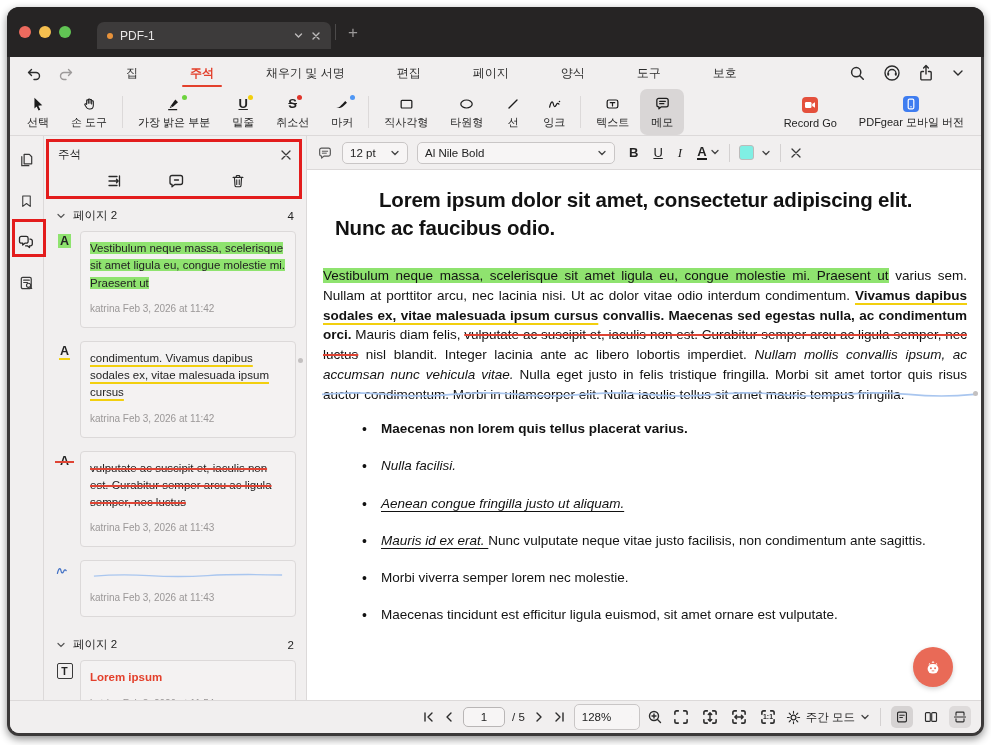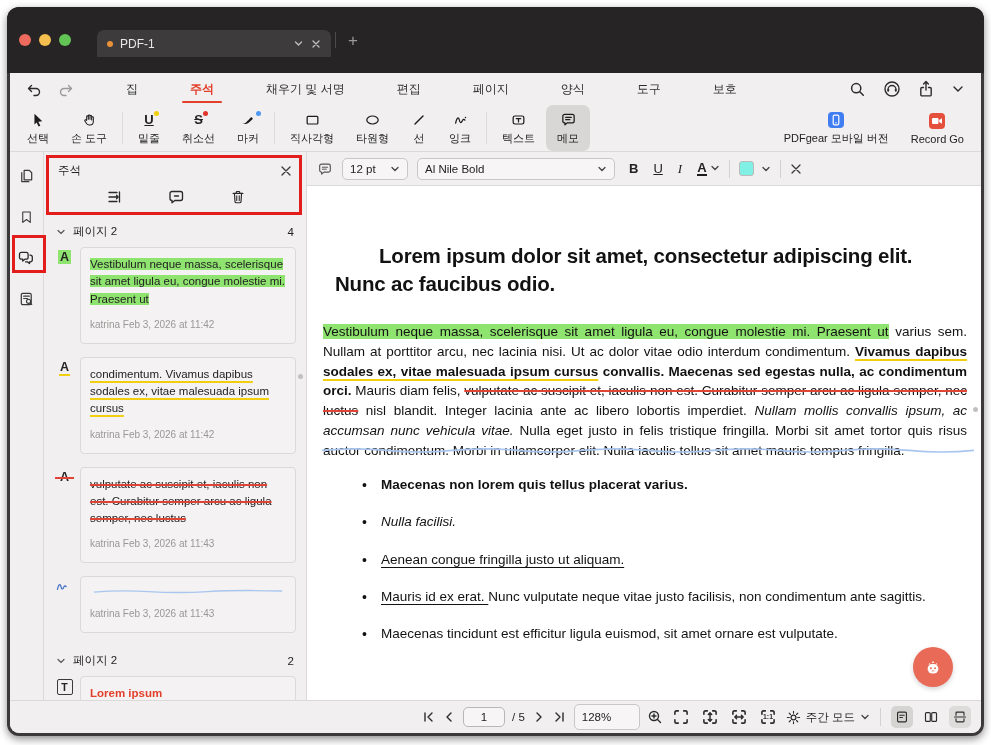--- a/index.html
+++ b/index.html
@@ -1,19 +1,19 @@
 <!DOCTYPE html>
 <html><head>
 <meta charset="utf-8">
 <style>
   html,body{margin:0;padding:0;background:#fff;}
   .screen{position:relative;width:991px;height:745px;background:#fff;font-family:"Liberation Sans",sans-serif;overflow:hidden;}
   .window{position:absolute;left:7px;top:7px;right:7px;bottom:9px;background:#3b3939;border-radius:12px;box-shadow:0 3px 8px rgba(0,0,0,.45);overflow:hidden;display:flex;flex-direction:column;padding:0 3px 3px 3px;box-sizing:border-box;}
   
-  .tabbar{height:34px;background:#262424;display:flex;align-items:flex-end;flex:none;border-radius:10px 10px 0 0;margin:0 -3px;padding:16px 12px;}
+  .tabbar{height:34px;background:#262424;display:flex;align-items:flex-end;flex:none;border-radius:10px 10px 0 0;margin:0 -3px;padding:8px 12px;}
   .traffic{display:flex;gap:8px;align-items:center;height:34px;margin-right:26px;}
   .tl{width:12px;height:12px;border-radius:50%;}
   .tab{height:27px;width:214px;background:#3d3b3b;border-radius:7px 7px 0 0;display:flex;align-items:center;padding:0 10px;color:#e9e7e7;font-size:12px;gap:7px;}
   .tab-dot{width:6px;height:6px;border-radius:50%;background:#e8923a;}
   .tab-title{flex:1;}
   .tab svg{flex:none;}
   .tab-sep{width:1px;height:16px;background:#4c4a4a;align-self:center;margin:0 4px;}
   .tab-plus{color:#9a9898;font-size:17px;align-self:center;padding:0 8px;line-height:1;}
   
   .chrome{flex:1;background:#f1efef;border-radius:0 0 9px 9px;display:flex;flex-direction:column;overflow:hidden;min-height:0;}
@@ -55,40 +55,40 @@
   .t-hl{background:#8fe36f;}
   .a-ul{border-bottom:2.5px solid #f2cf0e;padding:0 1px;}
   .t-ul{text-decoration:underline;text-decoration-color:#f2cf0e;text-decoration-thickness:2px;text-underline-offset:2.5px;}
   .a-st{position:relative;padding:0 1px;}
   .a-st::after{content:"";position:absolute;left:-4px;right:-4px;top:52%;height:2px;background:#df4434;}
   .t-st{text-decoration:line-through;text-decoration-color:#df4434;text-decoration-thickness:2px;}
   .a-tx{display:inline-block;border:1.4px solid #3a3a3a;border-radius:2px;width:14px;height:14px;line-height:14px;font-size:10.5px;}
   .t-red{color:#e3402c;font-weight:bold;}
   .sb-dot{position:absolute;right:3px;top:222px;width:5px;height:5px;border-radius:50%;background:#c3c0c0;}
   
-  .docwrap{flex:1;display:flex;flex-direction:column;min-width:0;background:#fff;position:relative;gap:40px;}
+  .docwrap{flex:1;display:flex;flex-direction:column;min-width:0;background:#fff;position:relative;}
   .formatbar{height:33px;flex:none;background:#f1efef;border-bottom:1px solid #dcd9d9;display:flex;align-items:center;padding:0 10px;gap:9px;}
   .fb-box{height:22px;background:#f7f5f5;border:1px solid #c9c6c6;border-radius:5px;display:flex;align-items:center;justify-content:space-between;padding:0 7px;font-size:11.5px;color:#232323;box-sizing:border-box;}
   .fb-style{font-size:13px;color:#232323;display:flex;align-items:center;gap:15px;margin-left:5px;}
   .fb-b{font-weight:bold;}
   .fb-u{text-decoration:underline;}
   .fb-i{font-style:italic;font-family:"Liberation Serif",serif;}
   .fb-a{font-weight:bold;border-bottom:2.5px solid #1c1c1c;line-height:1.05;}
   .fb-sep{width:1px;height:18px;background:#d4d1d1;}
   .swatch{width:13px;height:13px;border-radius:3px;border:1px solid #bdbaba;}
   .page{flex:1;position:relative;padding:10px 14px 0 16px;overflow:hidden;font-size:13.5px;line-height:1.46;color:#121212;}
   .page h1{font-size:20.5px;line-height:1.35;margin:6px 0 0 12px;font-weight:bold;text-indent:44px;letter-spacing:-.2px;max-width:645px;}
   .p1{margin-top:25px;text-align:justify;max-width:648px;}
   .p2{margin-top:17px;max-width:648px;}
   .r-b{font-weight:bold;}
   .r-i{font-style:italic;}
   .bullets{margin:15px 0 0 0;padding:0 0 0 58px;list-style:none;max-width:648px;}
   .bullets li{position:relative;margin-bottom:17.5px;}
   .bullets li::before{content:"•";position:absolute;left:-19px;top:0;font-size:14px;}
-  .r-u{text-decoration:underline;text-underline-offset:2.5px;}
+  .r-u{text-decoration:underline;text-underline-offset:2.5px;font-style:italic;}
   .squiggle{position:absolute;left:15px;top:219px;width:652px;height:9px;}
   .doc-dot{position:absolute;right:3px;top:255px;width:5px;height:5px;border-radius:50%;background:#c3c0c0;}
   .mascot{position:absolute;right:28px;bottom:13px;width:40px;height:40px;border-radius:50%;background:#e96a57;display:flex;align-items:center;justify-content:center;box-shadow:0 2px 5px rgba(0,0,0,.18);}
   
   .statusbar{height:32px;flex:none;border-top:1px solid #dcd9d9;background:#f1efef;display:flex;align-items:center;justify-content:flex-end;padding:0 10px;gap:7px;font-size:11.5px;color:#232323;}
   .pg-input{width:42px;height:20px;border:1px solid #b9b6b6;border-radius:5px;background:#f7f5f5;text-align:center;font-size:11.5px;font-family:"Liberation Sans",sans-serif;color:#232323;box-sizing:border-box;}
   .zoom-box{width:66px;height:26px;gap:20px;}
   .sb-ico{display:flex;align-items:center;justify-content:center;width:22px;height:22px;border-radius:5px;}
   .sb-ico.sel{background:#d6d3d3;}
   .sb-ico.sel2{background:#dedbdb;}
@@ -177,20 +177,31 @@
        <span class="ticon">
               <svg width="15" height="16" viewBox="0 0 18 18">
                 <path d="M5.6 9.4 V5 a1 1 0 0 1 2 0 V8 M7.6 8 V3.9 a1 1 0 0 1 2 0 V8 M9.6 8 V4.6 a1 1 0 0 1 2 0 V9 M11.6 9 V6 a1 1 0 0 1 2 0 v4.5 c0 2.8-1.6 4.5-4 4.5 h-1 c-1.2 0-2.2-.5-2.9-1.5 L3.5 10.2 c-.7-1.1.6-2 1.5-1.2 l.6.6" stroke="#1c1c1c" stroke-width="1.25" fill="none" stroke-linecap="round" stroke-linejoin="round"></path>
               </svg>
             </span>
        <span>손 도구</span>
      </div>
      <div class="tsep"></div>
      <div class="tbtn">
        <span class="ticon">
+              <svg width="16" height="17" viewBox="0 0 18 18">
+                <path d="M5 12 L10.5 4.5 L13.5 7.5 L7.5 12.8 Z" fill="#1c1c1c"></path>
+                <path d="M5 12 L4.2 14.2 L6.6 13.6" fill="#1c1c1c"></path>
+                <path d="M3 16 H12" stroke="#1c1c1c" stroke-width="1.4" stroke-linecap="round"></path>
+              </svg>
+              <span class="cdot" style="background:#6dd33e"></span>
+            </span>
+       <span>가장 밝은 부분</span>
+     </div>
+     <div class="tbtn">
+       <span class="ticon">
               <span class="u-glyph">U</span>
               <span class="cdot" style="background:#f2cf0e"></span>
             </span>
        <span>밑줄</span>
      </div>
      <div class="tbtn">
        <span class="ticon">
               <span class="s-glyph">S</span>
               <span class="cdot" style="background:#e0352b"></span>
             </span>
@@ -252,39 +263,39 @@
      <div class="tbtn selected">
        <span class="ticon">
               <svg width="17" height="17" viewBox="0 0 18 18">
                 <path d="M3 5.5 a2 2 0 0 1 2-2 h8 a2 2 0 0 1 2 2 v5 a2 2 0 0 1 -2 2 h-5.2 l-2.6 2.2 v-2.2 H5 a2 2 0 0 1 -2-2 Z" stroke="#1c1c1c" stroke-width="1.35" fill="none" stroke-linejoin="round"></path>
                 <path d="M6 6.8 H12 M6 9.2 H10.5" stroke="#1c1c1c" stroke-width="1.2" stroke-linecap="round"></path>
               </svg>
             </span>
        <span>메모</span>
      </div>
      <div class="tright">
+       <div class="tbtn">
+         <span class="ticon">
+                <svg width="16" height="16" viewBox="0 0 16 16">
+                  <rect width="16" height="16" rx="4" fill="#e4503c"></rect>
+                  <rect x="3" y="5" width="6.5" height="6" rx="1.2" fill="#fff"></rect>
+                  <path d="M10.2 7 L13 5.2 V10.8 L10.2 9 Z" fill="#fff"></path>
+                </svg>
+              </span>
+         <span>Record Go</span>
+       </div>
        <div class="tbtn">
          <span class="ticon">
                 <svg width="16" height="16" viewBox="0 0 16 16">
                   <rect width="16" height="16" rx="4" fill="#3f7df0"></rect>
                   <rect x="5.2" y="3.2" width="5.6" height="9.6" rx="1.2" stroke="#fff" stroke-width="1.2" fill="none"></rect>
                   <circle cx="8" cy="10.8" r=".7" fill="#fff"></circle>
                 </svg>
               </span>
          <span>PDFgear 모바일 버전</span>
-       </div>
-       <div class="tbtn">
-         <span class="ticon">
-                <svg width="16" height="16" viewBox="0 0 16 16">
-                  <rect width="16" height="16" rx="4" fill="#e4503c"></rect>
-                  <rect x="3" y="5" width="6.5" height="6" rx="1.2" fill="#fff"></rect>
-                  <path d="M10.2 7 L13 5.2 V10.8 L10.2 9 Z" fill="#fff"></path>
-                </svg>
-              </span>
-         <span>Record Go</span>
        </div>
      </div>
    </div>
 
    <div class="main">
 
      <div class="rail">
        <svg width="17" height="18" viewBox="0 0 18 18">
               <path d="M6.5 3 h5.5 l2.5 2.5 V13 H6.5 Z" stroke="#3a3a3a" stroke-width="1.3" fill="none" stroke-linejoin="round"></path>
               <path d="M4 5.5 V15 h7.5" stroke="#3a3a3a" stroke-width="1.3" fill="none" stroke-linecap="round"></path>
@@ -436,20 +447,21 @@
          <h1>Lorem ipsum dolor sit amet, consectetur adipiscing elit. Nunc ac faucibus odio.</h1>
          <p class="p1" id="p1"><span class="t-hl">Vestibulum neque massa, scelerisque sit amet ligula eu, congue molestie mi. Praesent ut</span><span> varius sem. Nullam at porttitor arcu, nec lacinia nisi. Ut ac dolor vitae odio interdum condimentum. </span><span class="r-b t-ul">Vivamus dapibus sodales ex, vitae malesuada ipsum cursus</span><span class="r-b"> convallis. Maecenas sed egestas nulla, ac condimentum orci.</span><span> Mauris diam felis, </span><span class="t-st">vulputate ac suscipit et, iaculis non est. Curabitur semper arcu ac ligula semper, nec luctus</span><span> nisl blandit. Integer lacinia ante ac libero lobortis imperdiet. </span><span class="r-i">Nullam mollis convallis ipsum, ac accumsan nunc vehicula vitae.</span><span> Nulla eget justo in felis tristique fringilla. Morbi sit amet tortor quis risus auctor condimentum. Morbi in ullamcorper elit. Nulla iaculis tellus sit amet mauris tempus fringilla.</span></p>
          <svg class="squiggle" viewBox="0 0 100 10" preserveAspectRatio="none">
                 <path d="M0 6 Q5 2.5 10 6 T20 6 T30 6 T40 6 T50 6 T60 6 T70 6 T80 6 T90 6 T100 6" stroke="#a9c6ef" stroke-width="1.6" fill="none" vector-effect="non-scaling-stroke"></path>
               </svg>
          <ul class="bullets" id="bullets">
                 <li><span class="r-b">Maecenas non lorem quis tellus placerat varius.</span></li>
                 <li><span class="r-i">Nulla facilisi.</span></li>
                 <li><span class="r-u">Aenean congue fringilla justo ut aliquam. </span></li>
                 <li><span class="r-u">Mauris id ex erat. </span><span>Nunc vulputate neque vitae justo facilisis, non condimentum ante sagittis.</span></li>
+                <li><span>Morbi viverra semper lorem nec molestie.</span></li>
                 <li><span>Maecenas tincidunt est efficitur ligula euismod, sit amet ornare est vulputate.</span></li>
               </ul>
          <div class="mascot">
            <svg width="24" height="24" viewBox="0 0 40 40">
              <path d="M20 10 l2.5 3 h-5 Z" fill="#fff"></path>
                   <path d="M14 13.5 l2 2.5 h-3.5 Z" fill="#fff"></path>
                   <path d="M26 13.5 l1.5 2.5 h-3.5 Z" fill="#fff"></path>
              <rect x="11" y="15" width="18" height="16" rx="8" fill="#fff"></rect>
              <circle cx="16.5" cy="22" r="1.6" fill="#e96a57"></circle>
                   <circle cx="23.5" cy="22" r="1.6" fill="#e96a57"></circle>

